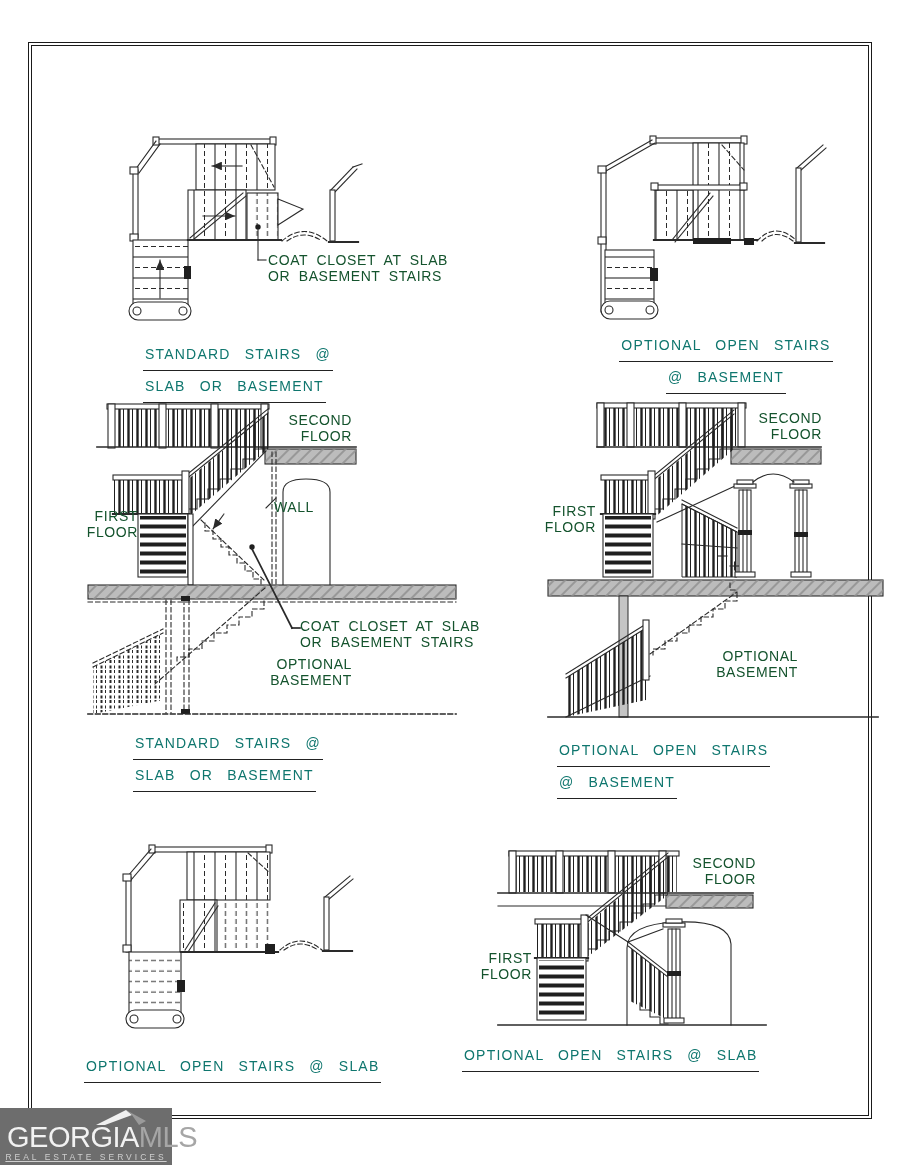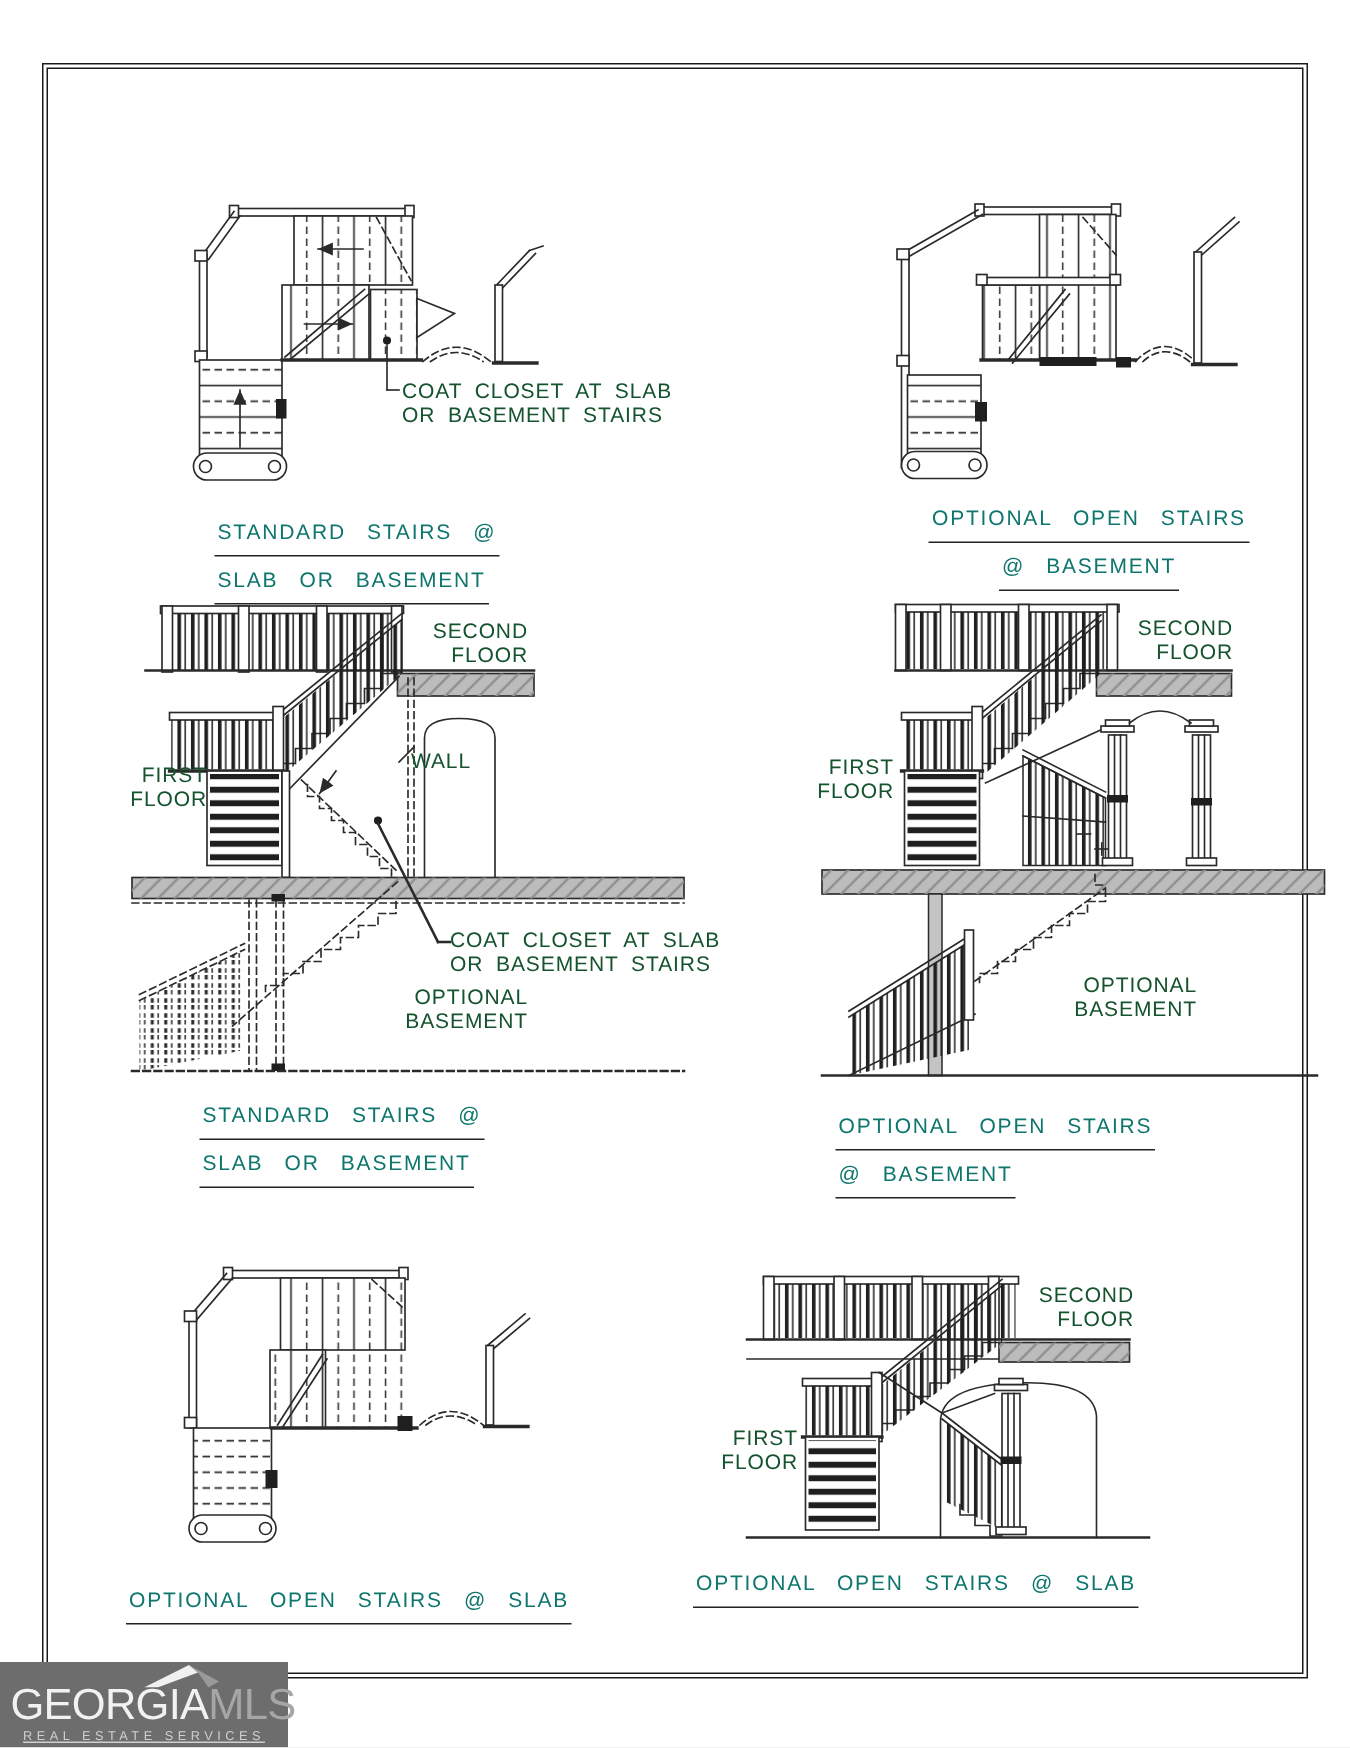--- a/index.html
+++ b/index.html
@@ -22,21 +22,21 @@
   .slab{fill:#bcbcbc;stroke:#2a2a2a;stroke-width:1.1;}
   
   .lbl{position:absolute;font-size:14px;letter-spacing:.6px;word-spacing:4px;
        color:#14532d;text-align:right;line-height:16px;white-space:nowrap;}
   
   .cap{position:absolute;font-size:14px;letter-spacing:1.2px;word-spacing:9px;
        color:#0f766e;line-height:30px;white-space:nowrap;}
   .cap .cl{display:inline-block;border-bottom:1.7px solid #222;padding:0 2px 1px 2px;}
   .cap.center{text-align:center;}
   
-  #logo{position:absolute;left:0;top:1108px;width:192px;height:57px;background:#6d6d6d;}
+  #logo{position:absolute;left:0;top:1108px;width:172px;height:57px;background:#6d6d6d;}
   #logo .brand{position:absolute;left:7px;top:14px;font-size:29px;line-height:30px;
        letter-spacing:-.5px;white-space:nowrap;}
   #logo .g1{color:#f2f2f2;}
   #logo .g2{color:#a6a6a6;}
   #logo .tag{position:absolute;left:0;top:44px;width:100%;text-align:center;
        font-size:8.5px;letter-spacing:3px;color:#cfcfcf;white-space:nowrap;text-decoration:underline;}
   #logo svg{position:absolute;left:96px;top:2px;}
 </style>
 </head>
 <body>

